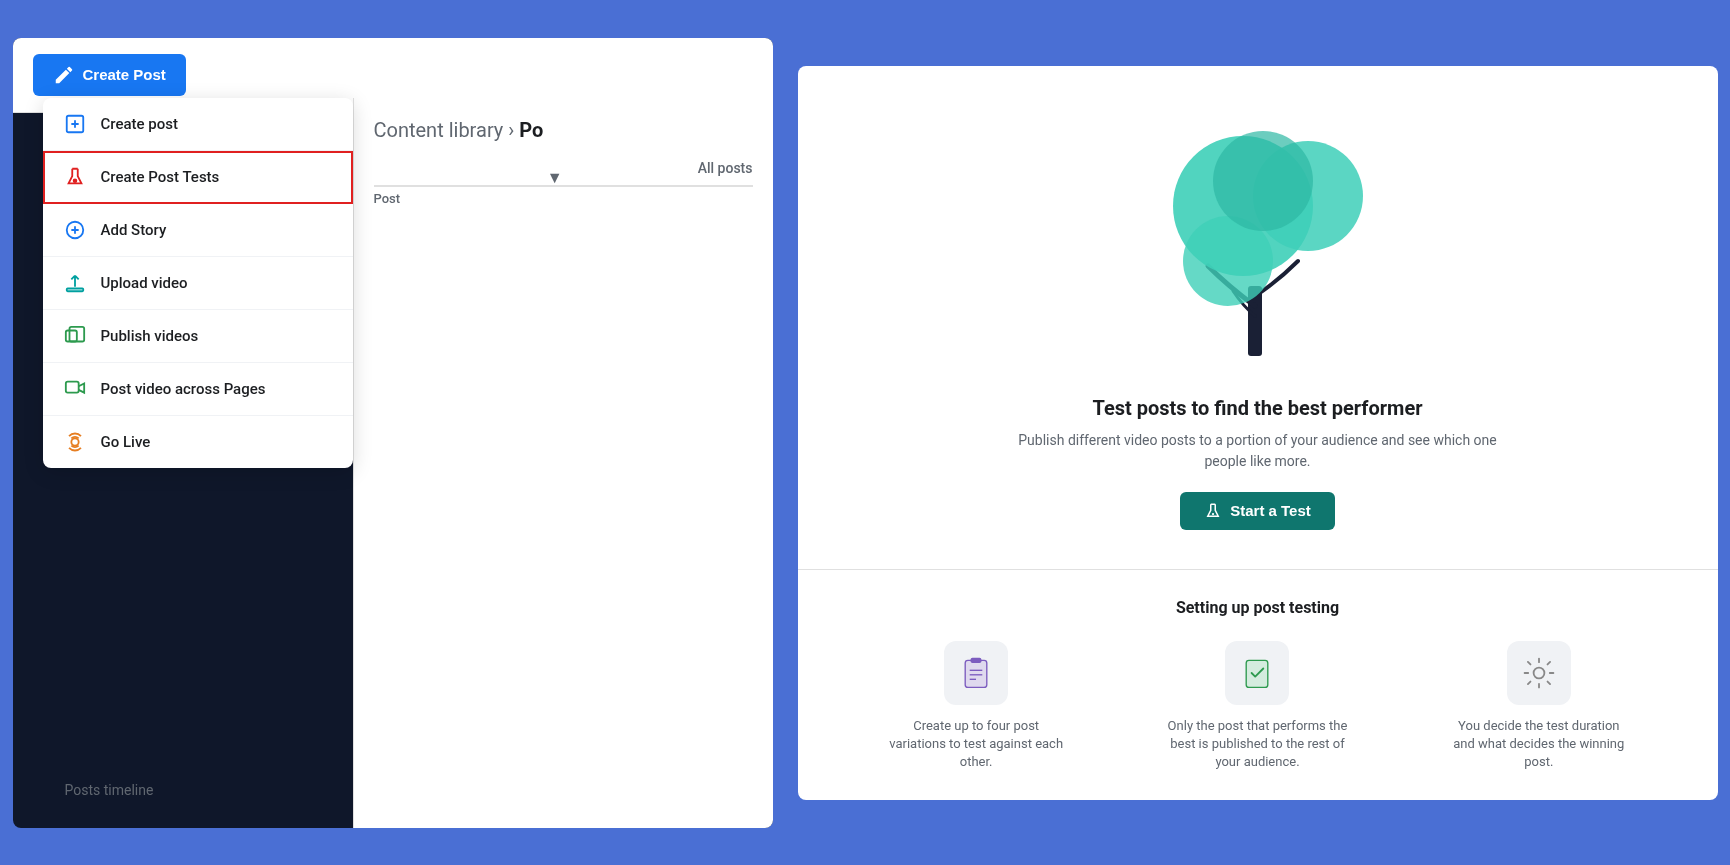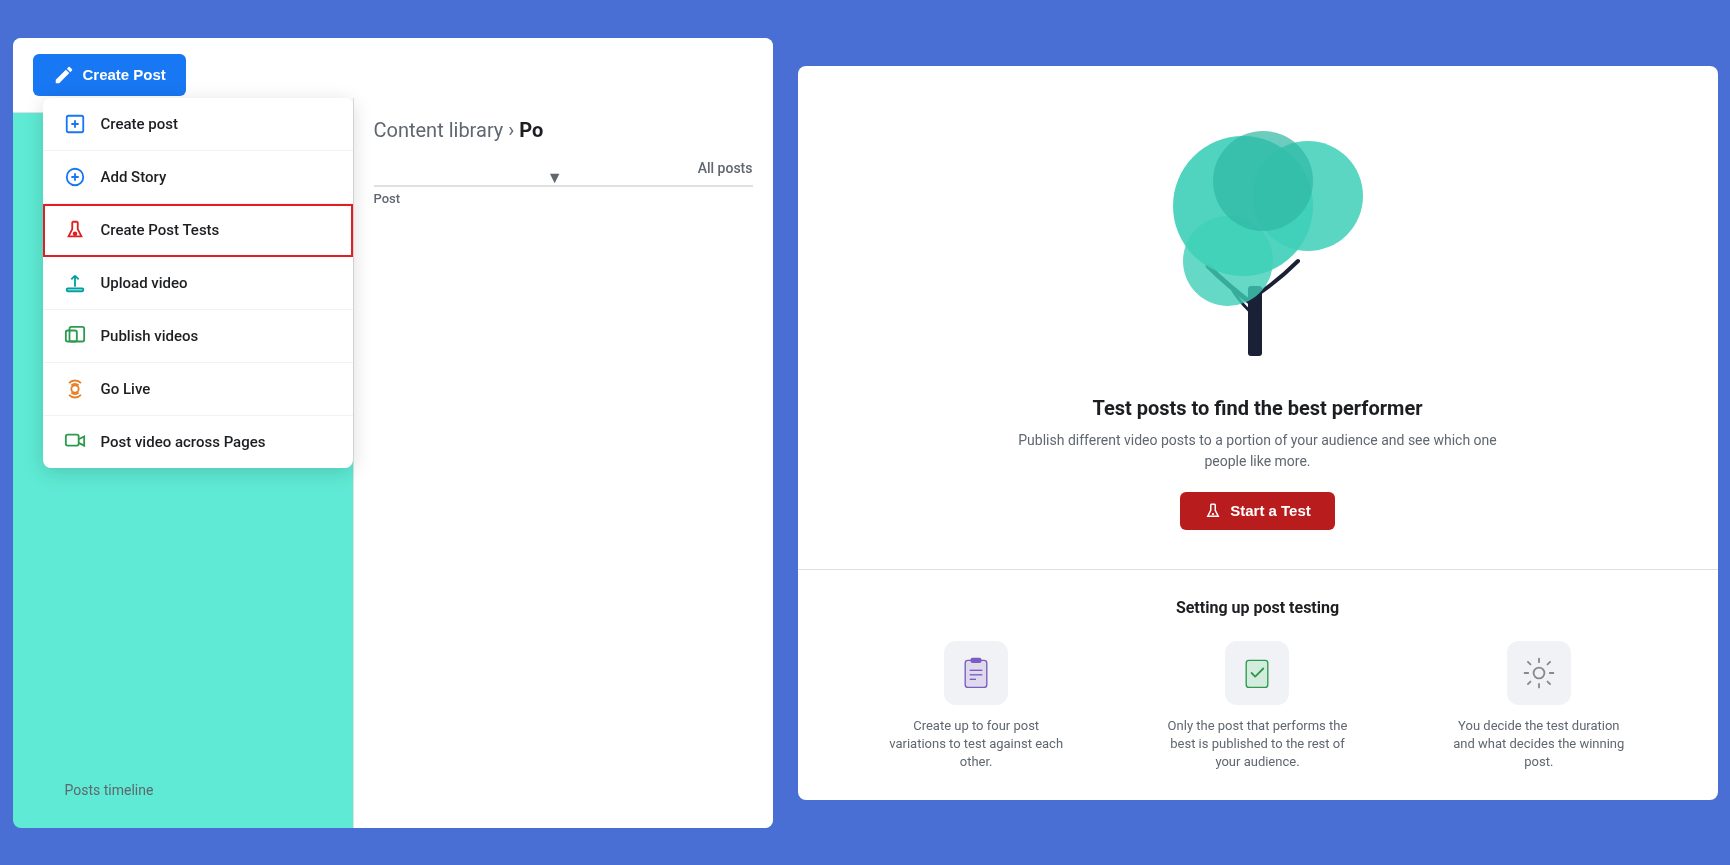--- a/index.html
+++ b/index.html
@@ -11,21 +11,21 @@
       align-items: center;
       justify-content: space-around;
       font-family: -apple-system, BlinkMacSystemFont, 'Segoe UI', Roboto, sans-serif;
       overflow: hidden;
     }
 
     
     .left-panel {
       width: 760px;
       height: 790px;
-      background: #5eead4;
+      background: #0f172a;
       border-radius: 8px;
       position: relative;
       overflow: hidden;
     }
 
     
     .top-bar {
       background: white;
       padding: 16px 20px;
       border-bottom: 1px solid #e0e0e0;
@@ -195,21 +195,21 @@
     .right-subtitle {
       font-size: 14px;
       color: #606770;
       text-align: center;
       margin-bottom: 20px;
       max-width: 500px;
       line-height: 1.5;
     }
 
     .start-test-btn {
-      background: #b91c1c;
+      background: #0f766e;
       color: white;
       border: none;
       border-radius: 6px;
       padding: 10px 24px;
       font-size: 15px;
       font-weight: 600;
       cursor: pointer;
       display: flex;
       align-items: center;
       gap: 8px;
@@ -288,79 +288,79 @@
     <div class="menu-item">
       <span class="icon icon-blue">
         <svg width="22" height="22" viewBox="0 0 24 24" fill="none" stroke="#1877f2" stroke-width="2">
           <rect x="3" y="3" width="18" height="18" rx="2"></rect>
           <path d="M8 12h8M12 8v8"></path>
         </svg>
       </span>
       <span>Create post</span>
     </div>
 
-    <div class="menu-item">
-      <span class="icon icon-blue">
-        <svg width="22" height="22" viewBox="0 0 24 24" fill="none" stroke="#1877f2" stroke-width="2">
-          <circle cx="12" cy="12" r="9"></circle>
-          <path d="M12 8v8M8 12h8"></path>
-        </svg>
-      </span>
-      <span>Add Story</span>
-    </div>
-
     <div class="menu-item highlighted">
       <span class="icon icon-red">
         <svg width="22" height="22" viewBox="0 0 24 24" fill="none" stroke="#e02020" stroke-width="2">
           <path d="M9 3h6M9 3v8l-4 8h14l-4-8V3"></path>
           <circle cx="12" cy="16" r="1.5" fill="#e02020"></circle>
         </svg>
       </span>
       <span>Create Post Tests</span>
     </div>
 
     <div class="menu-item">
+      <span class="icon icon-blue">
+        <svg width="22" height="22" viewBox="0 0 24 24" fill="none" stroke="#1877f2" stroke-width="2">
+          <circle cx="12" cy="12" r="9"></circle>
+          <path d="M12 8v8M8 12h8"></path>
+        </svg>
+      </span>
+      <span>Add Story</span>
+    </div>
+
+    <div class="menu-item">
       <span class="icon icon-teal">
         <svg width="22" height="22" viewBox="0 0 24 24" fill="none" stroke="#00a0a0" stroke-width="2">
           <path d="M12 16V4m0 0l-4 4m4-4l4 4"></path>
           <rect x="3" y="18" width="18" height="3" rx="1"></rect>
         </svg>
       </span>
       <span>Upload video</span>
     </div>
 
     <div class="menu-item">
       <span class="icon icon-green">
         <svg width="22" height="22" viewBox="0 0 24 24" fill="none" stroke="#2d9a4e" stroke-width="2">
           <rect x="2" y="6" width="12" height="12" rx="2"></rect>
           <rect x="6" y="2" width="16" height="16" rx="2"></rect>
         </svg>
       </span>
       <span>Publish videos</span>
+    </div>
+
+    <div class="menu-item">
+      <span class="icon icon-green">
+        <svg width="22" height="22" viewBox="0 0 24 24" fill="none" stroke="#2d9a4e" stroke-width="2">
+          <rect x="2" y="4" width="14" height="12" rx="2"></rect>
+          <path d="M16 9l6-3v10l-6-3"></path>
+        </svg>
+      </span>
+      <span>Post video across Pages</span>
     </div>
 
     <div class="menu-item">
       <span class="icon icon-orange">
         <svg width="22" height="22" viewBox="0 0 24 24" fill="none" stroke="#e67e22" stroke-width="2">
           <circle cx="12" cy="12" r="4"></circle>
           <path d="M5.5 5.5a9 9 0 0113 0M18.5 18.5a9 9 0 01-13 0"></path>
           <path d="M8 8a6 6 0 018 0M16 16a6 6 0 01-8 0"></path>
         </svg>
       </span>
       <span>Go Live</span>
-    </div>
-
-    <div class="menu-item">
-      <span class="icon icon-green">
-        <svg width="22" height="22" viewBox="0 0 24 24" fill="none" stroke="#2d9a4e" stroke-width="2">
-          <rect x="2" y="4" width="14" height="12" rx="2"></rect>
-          <path d="M16 9l6-3v10l-6-3"></path>
-        </svg>
-      </span>
-      <span>Post video across Pages</span>
     </div>
   </div>
 
   <div class="content-area">
     <div class="breadcrumb">
       Content library › <strong>Po</strong>
     </div>
     <div class="dropdown-arrow">▼</div>
     <div class="tab-bar">
       <span class="tab-label">All posts</span>

